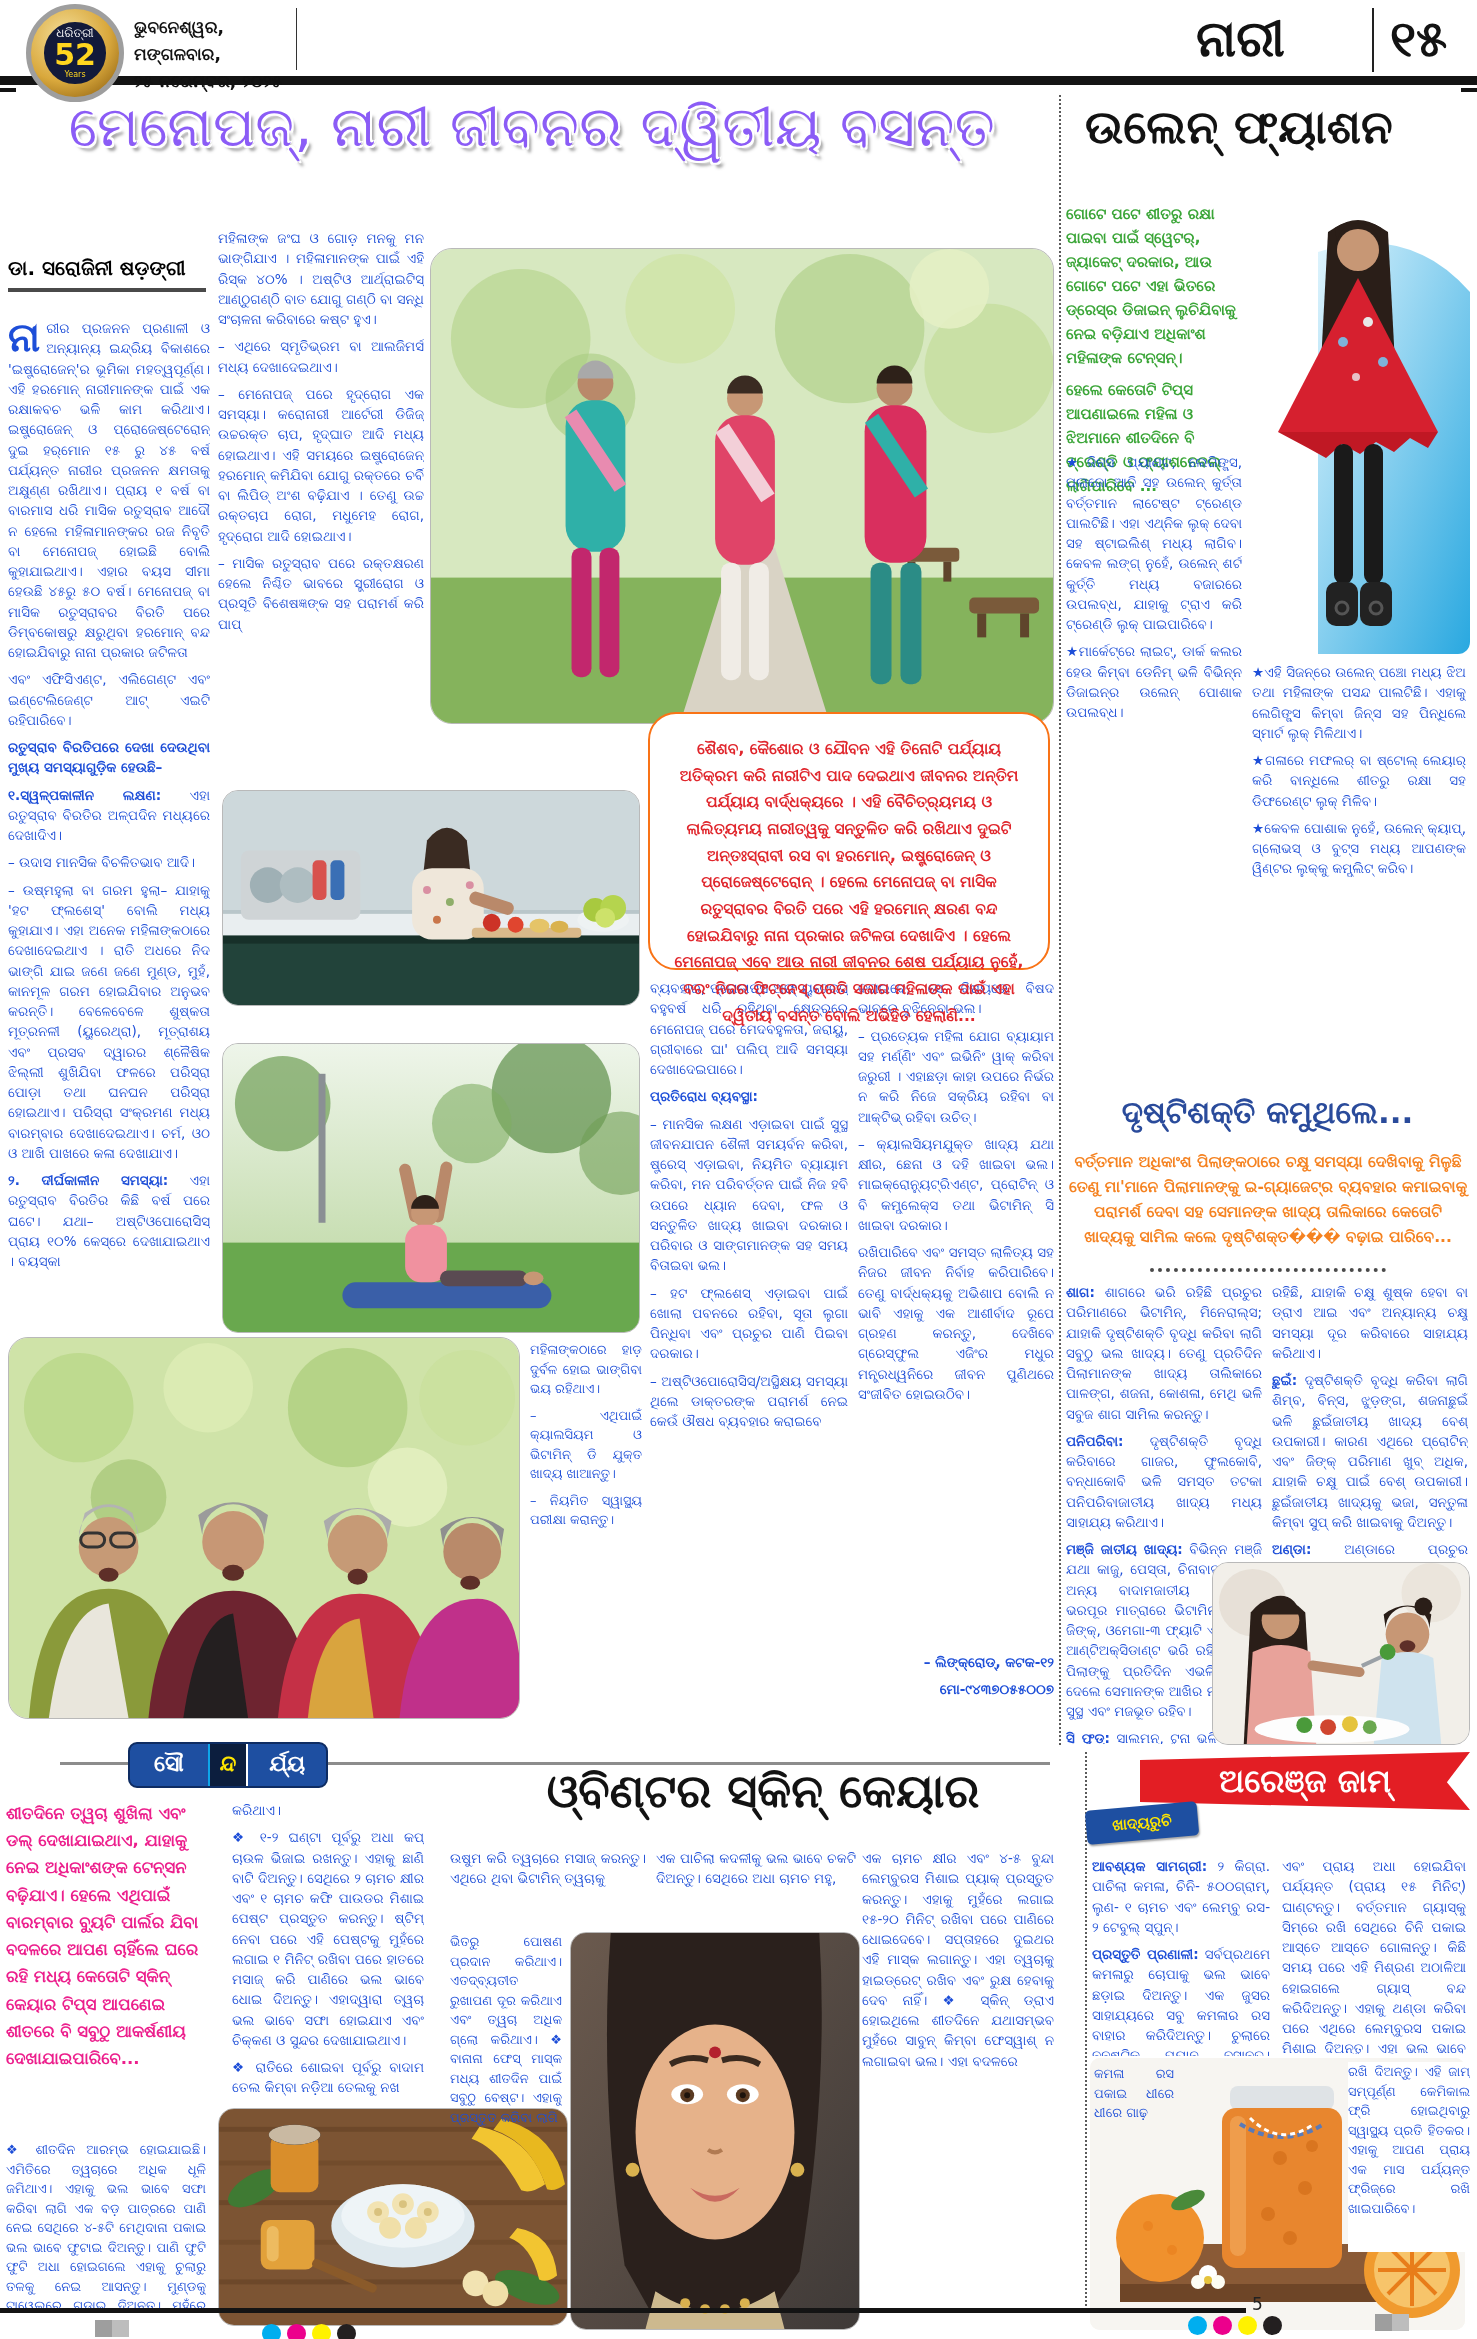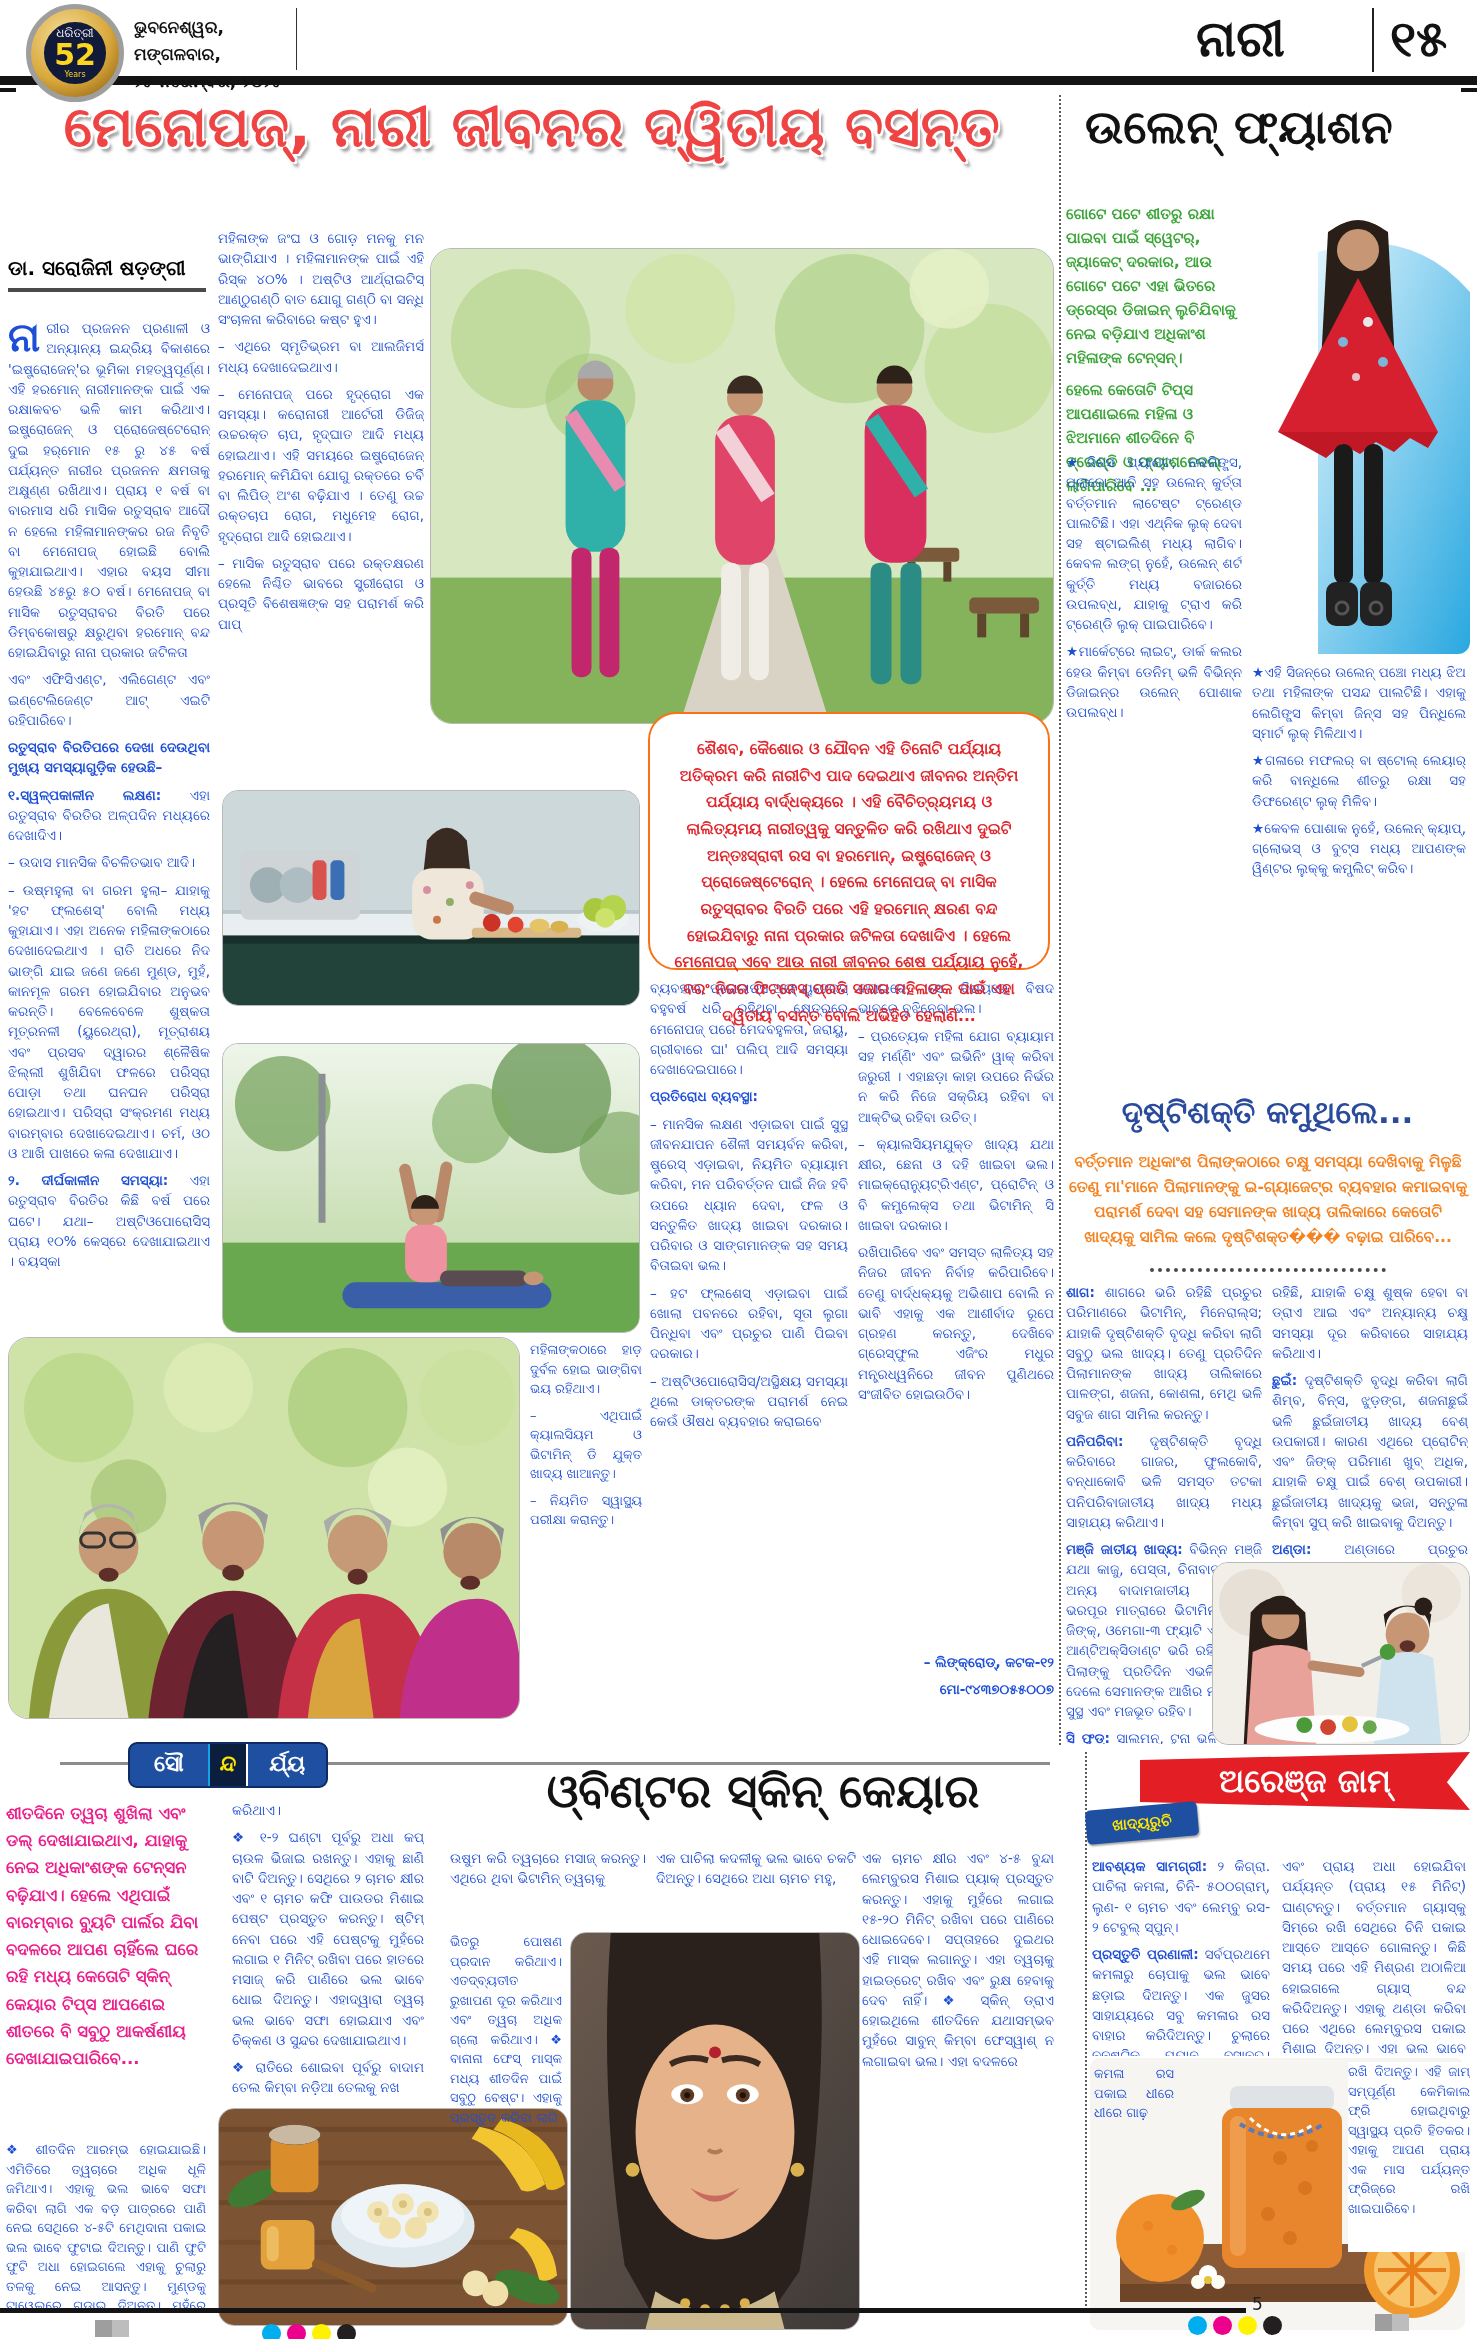--- a/index.html
+++ b/index.html
@@ -5,21 +5,21 @@
   *{margin:0;padding:0;box-sizing:border-box}
   body{background:#d9d9d9;font-family:"DejaVu Sans","Liberation Sans",sans-serif}
   .page{position:relative;width:1477px;height:2339px;background:#fff;margin:0 auto;overflow:hidden}
   .abs{position:absolute}
   .odia{font-size:13.5px;line-height:1.5;color:#1d4ed8;text-align:justify;overflow:hidden}
   .odia p{margin-bottom:7px}
   .lbl{font-weight:bold}
   .photo{border-radius:16px;overflow:hidden;border:1px solid #b9b9b9;background:#e8e8e8}
   .photo svg{display:block;width:100%;height:100%}
   .dotted-v{border-left:2px dotted #5a5a5a;width:0}
-  .headline{font-weight:bold;color:#ef4444;letter-spacing:.5px;
+  .headline{font-weight:normal;color:#8b5cf6;letter-spacing:.5px;
     text-shadow:2px 2px 0 #fff,-2px -2px 0 #fff,2px -2px 0 #fff,-2px 2px 0 #fff,4px 5px 3px rgba(70,70,70,.5)}
   .byline{font-weight:bold;font-size:20px;border-bottom:4px solid #4a4a4a;padding-bottom:8px}
   .dropcap{float:left;font-size:40px;line-height:.85;font-weight:bold;margin:2px 6px 0 0}
   .callout{background:#fff;border:2px solid #f97316;border-radius:28px;color:#e0262c;font-weight:bold;
     text-align:center;padding:22px 20px;font-size:15.5px;line-height:1.72;z-index:6}
   .sec-title-black{font-weight:bold;color:#121212}
   .green{color:#3aa537;font-weight:bold;font-size:15px;line-height:1.6;text-align:left}
   .orange-intro{color:#f58220;font-weight:bold;font-size:15.5px;line-height:1.62;text-align:center}
   .pink-intro{color:#ec1e8c;font-weight:bold;font-size:16.5px;line-height:1.65;text-align:left}
   .blue-title{color:#2a4b9b;font-weight:bold}

